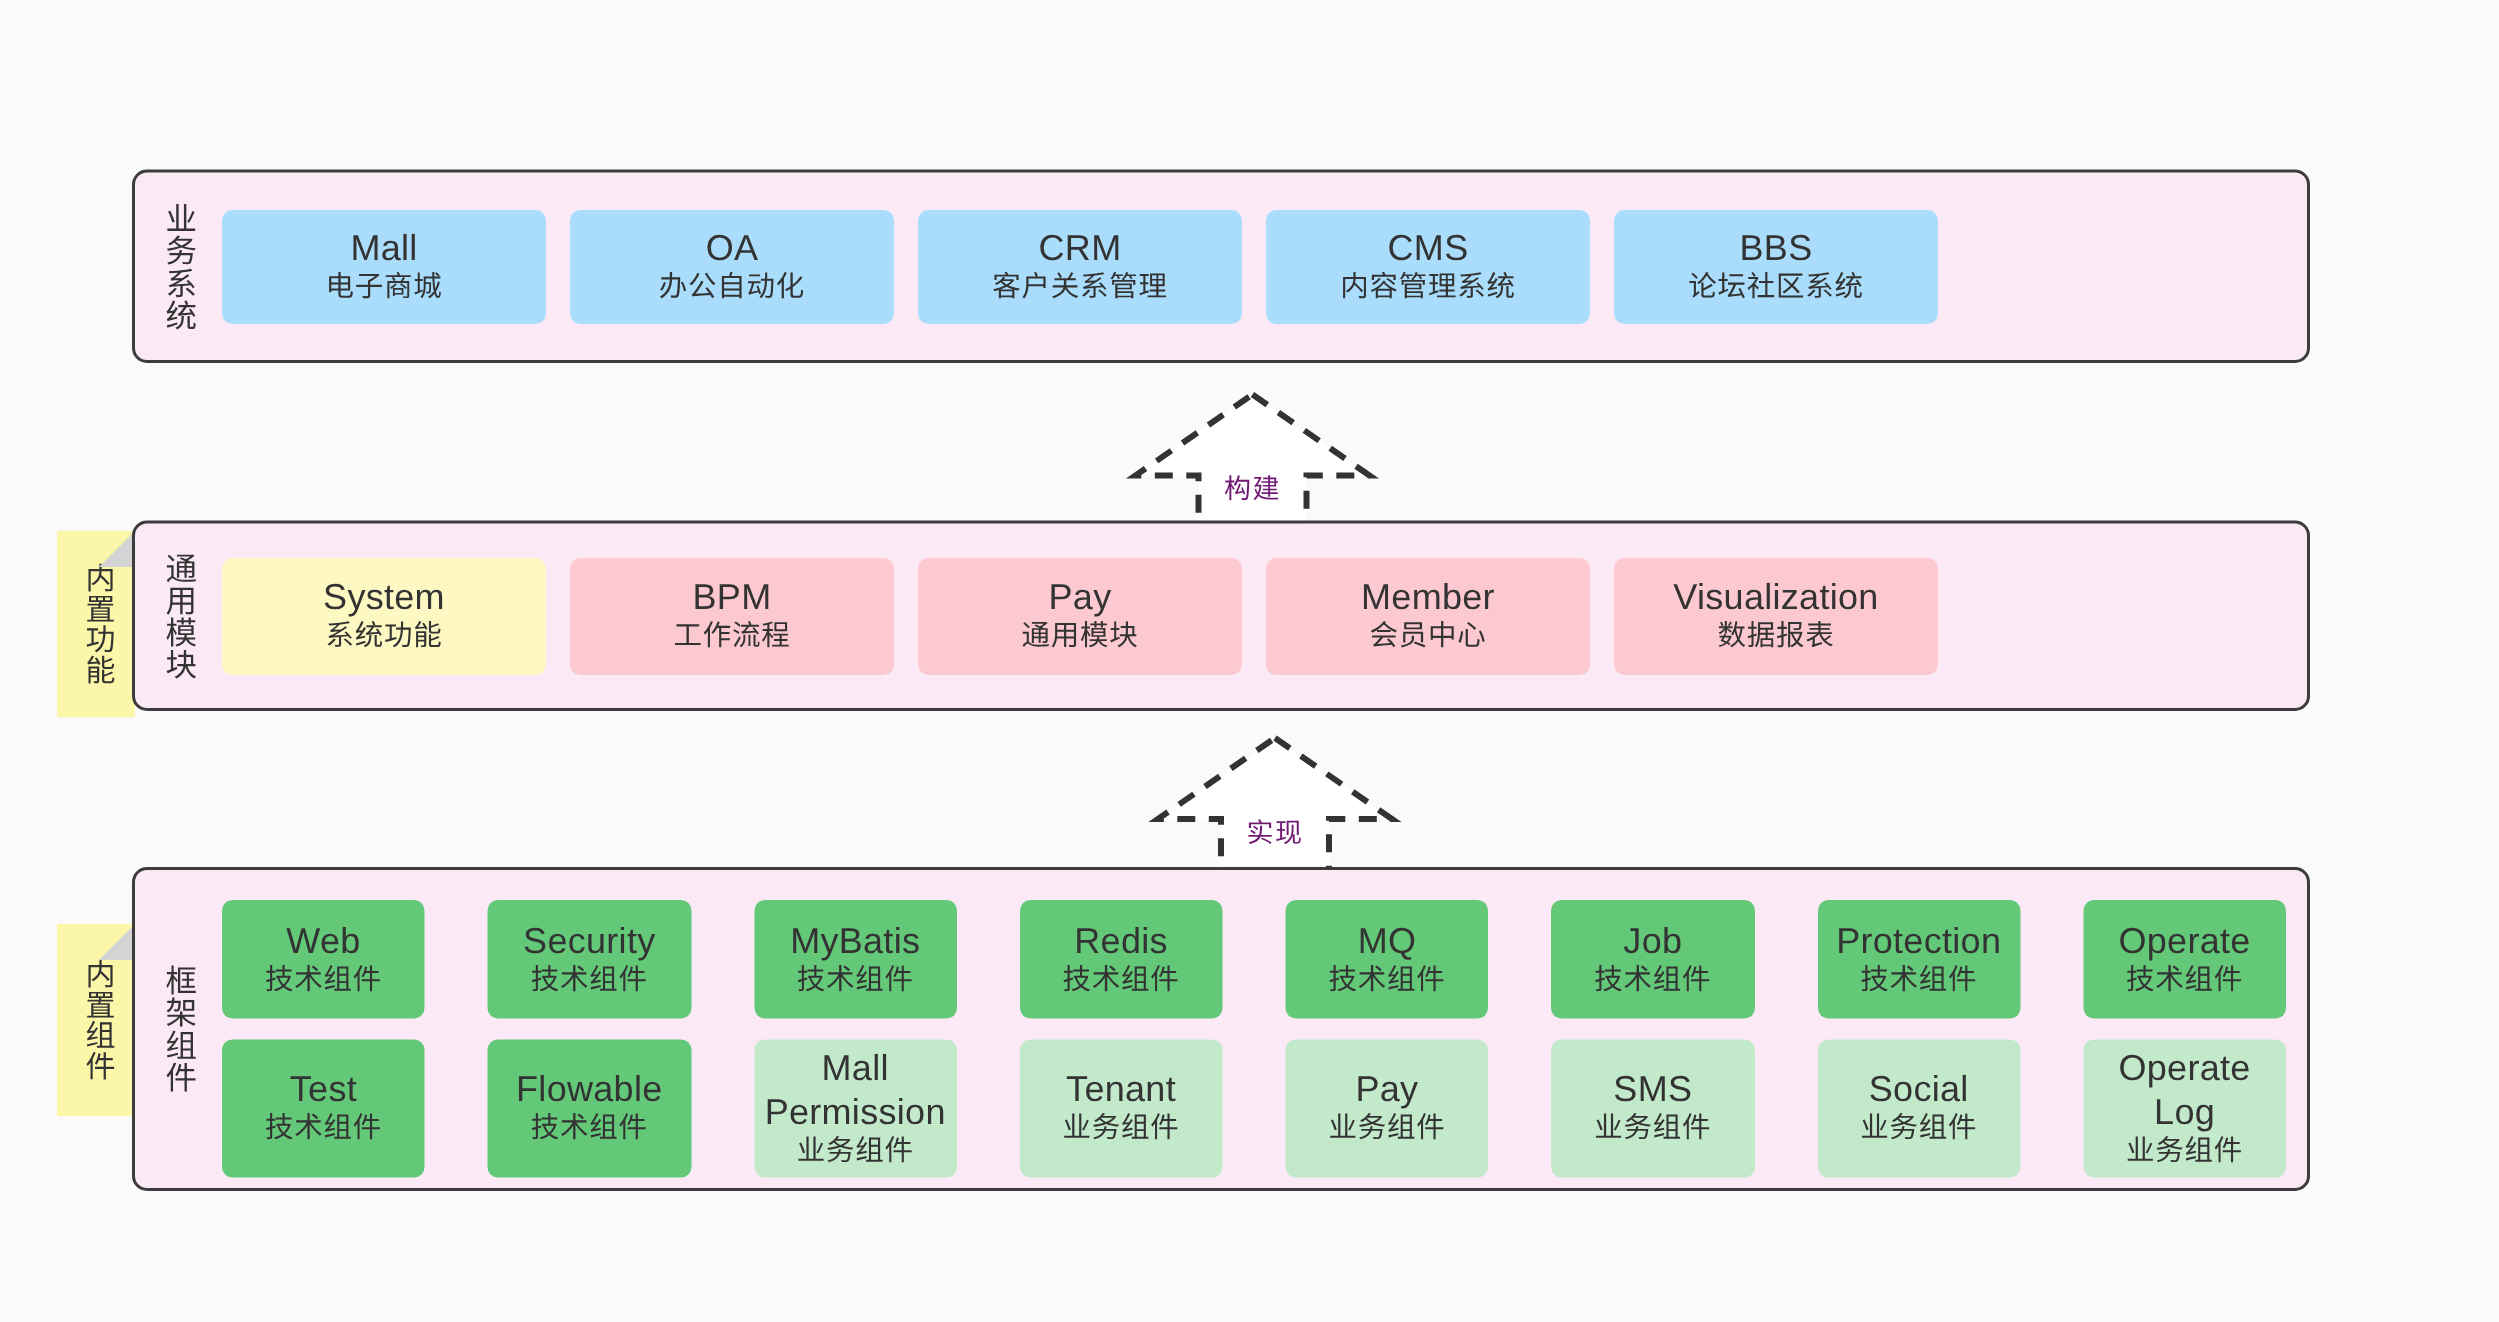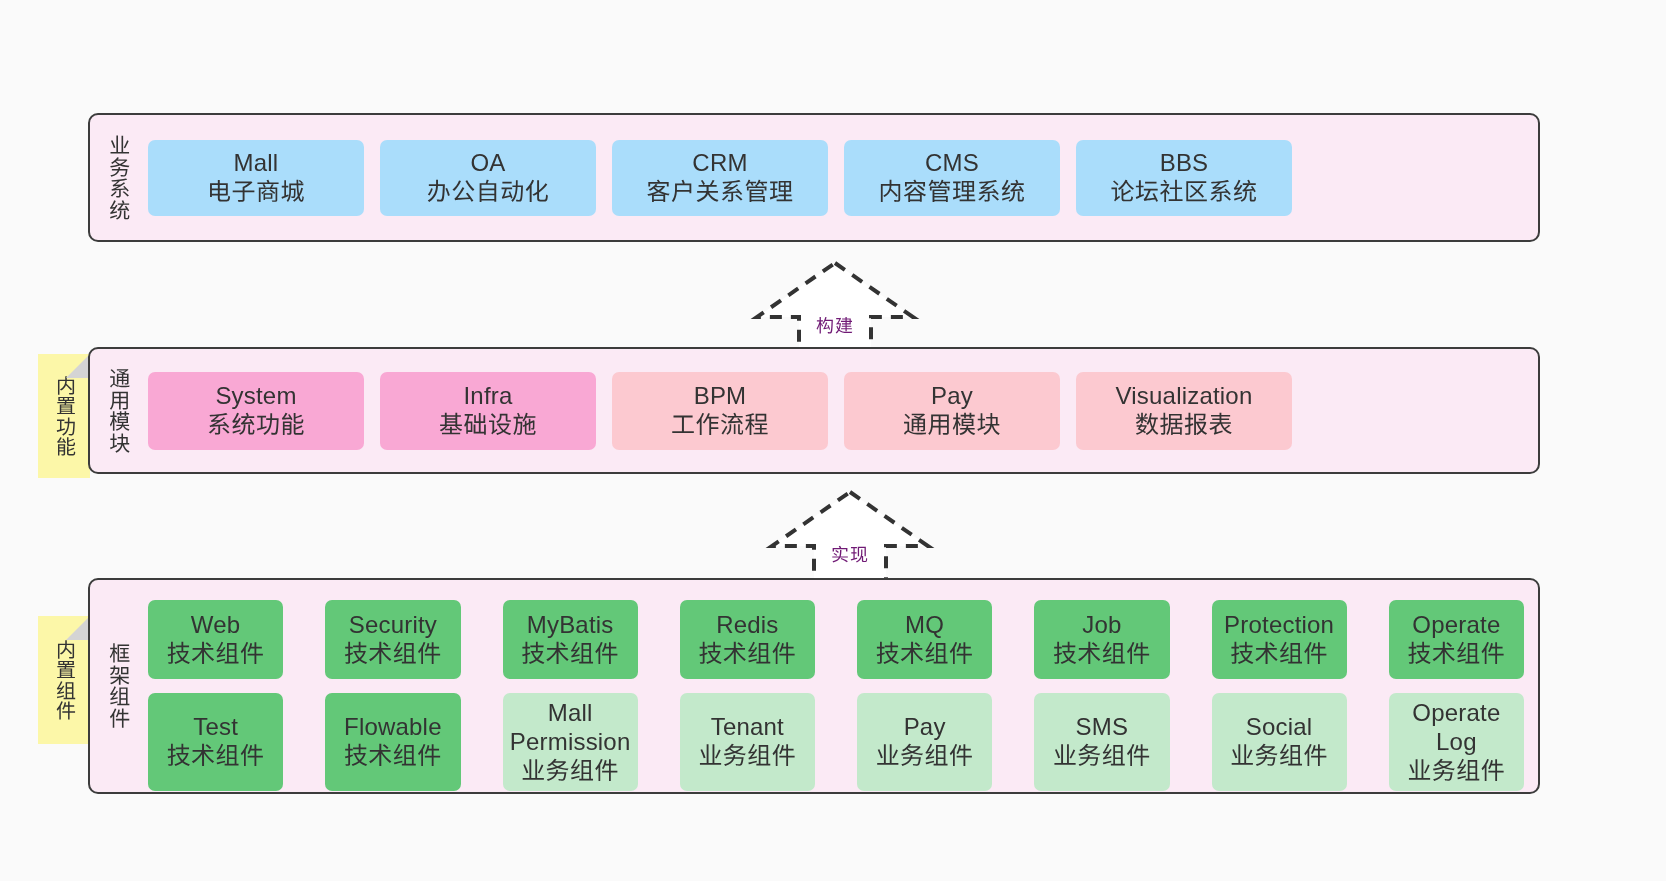--- a/index.html
+++ b/index.html
@@ -78,26 +78,26 @@
     text-align: center;
     padding: 6px 4px;
     color: #333333;
     line-height: 1.2;
   }
   .card .en {
     font-size: 24px;
     letter-spacing: 0.2px;
   }
   .card .cn {
-    font-size: 24px;
+    font-size: 19px;
     letter-spacing: 0.5px;
   }
 
   .card.blue  { background: #aaddfb; }
-  .card.red   { background: #f9a8d4; }
+  .card.red   { background: #fef9c3; }
   .card.pink  { background: #fcc9d0; }
   .card.green { background: #63c878; }
   .card.lgreen{ background: #c3e9cb; }
 
   
   #layer-business   { left: 88px;  top: 113px; width: 1452px; height: 129px; }
   #layer-modules    { left: 88px;  top: 347px; width: 1452px; height: 127px; }
   #layer-framework  { left: 88px;  top: 578px; width: 1452px; height: 216px; }
 
   #layer-business  .row { height: 76px; }
@@ -200,31 +200,31 @@
   </div>
 
   <div class="layer" id="layer-modules">
     <div class="layer-title">通用模块</div>
     <div class="layer-body">
       <div class="row cols-6">
         <div class="card red">
           <span class="en">System</span>
           <span class="cn">系统功能</span>
         </div>
-        <div class="card red">
-          <span class="en">Infra</span>
-          <span class="cn">基础设施</span>
-        </div>
         <div class="card pink">
           <span class="en">BPM</span>
           <span class="cn">工作流程</span>
         </div>
         <div class="card pink">
           <span class="en">Pay</span>
           <span class="cn">通用模块</span>
+        </div>
+        <div class="card pink">
+          <span class="en">Member</span>
+          <span class="cn">会员中心</span>
         </div>
         <div class="card pink">
           <span class="en">Visualization</span>
           <span class="cn">数据报表</span>
         </div>
       </div>
     </div>
   </div>
 
   <div class="arrow" id="arrow-realize">

